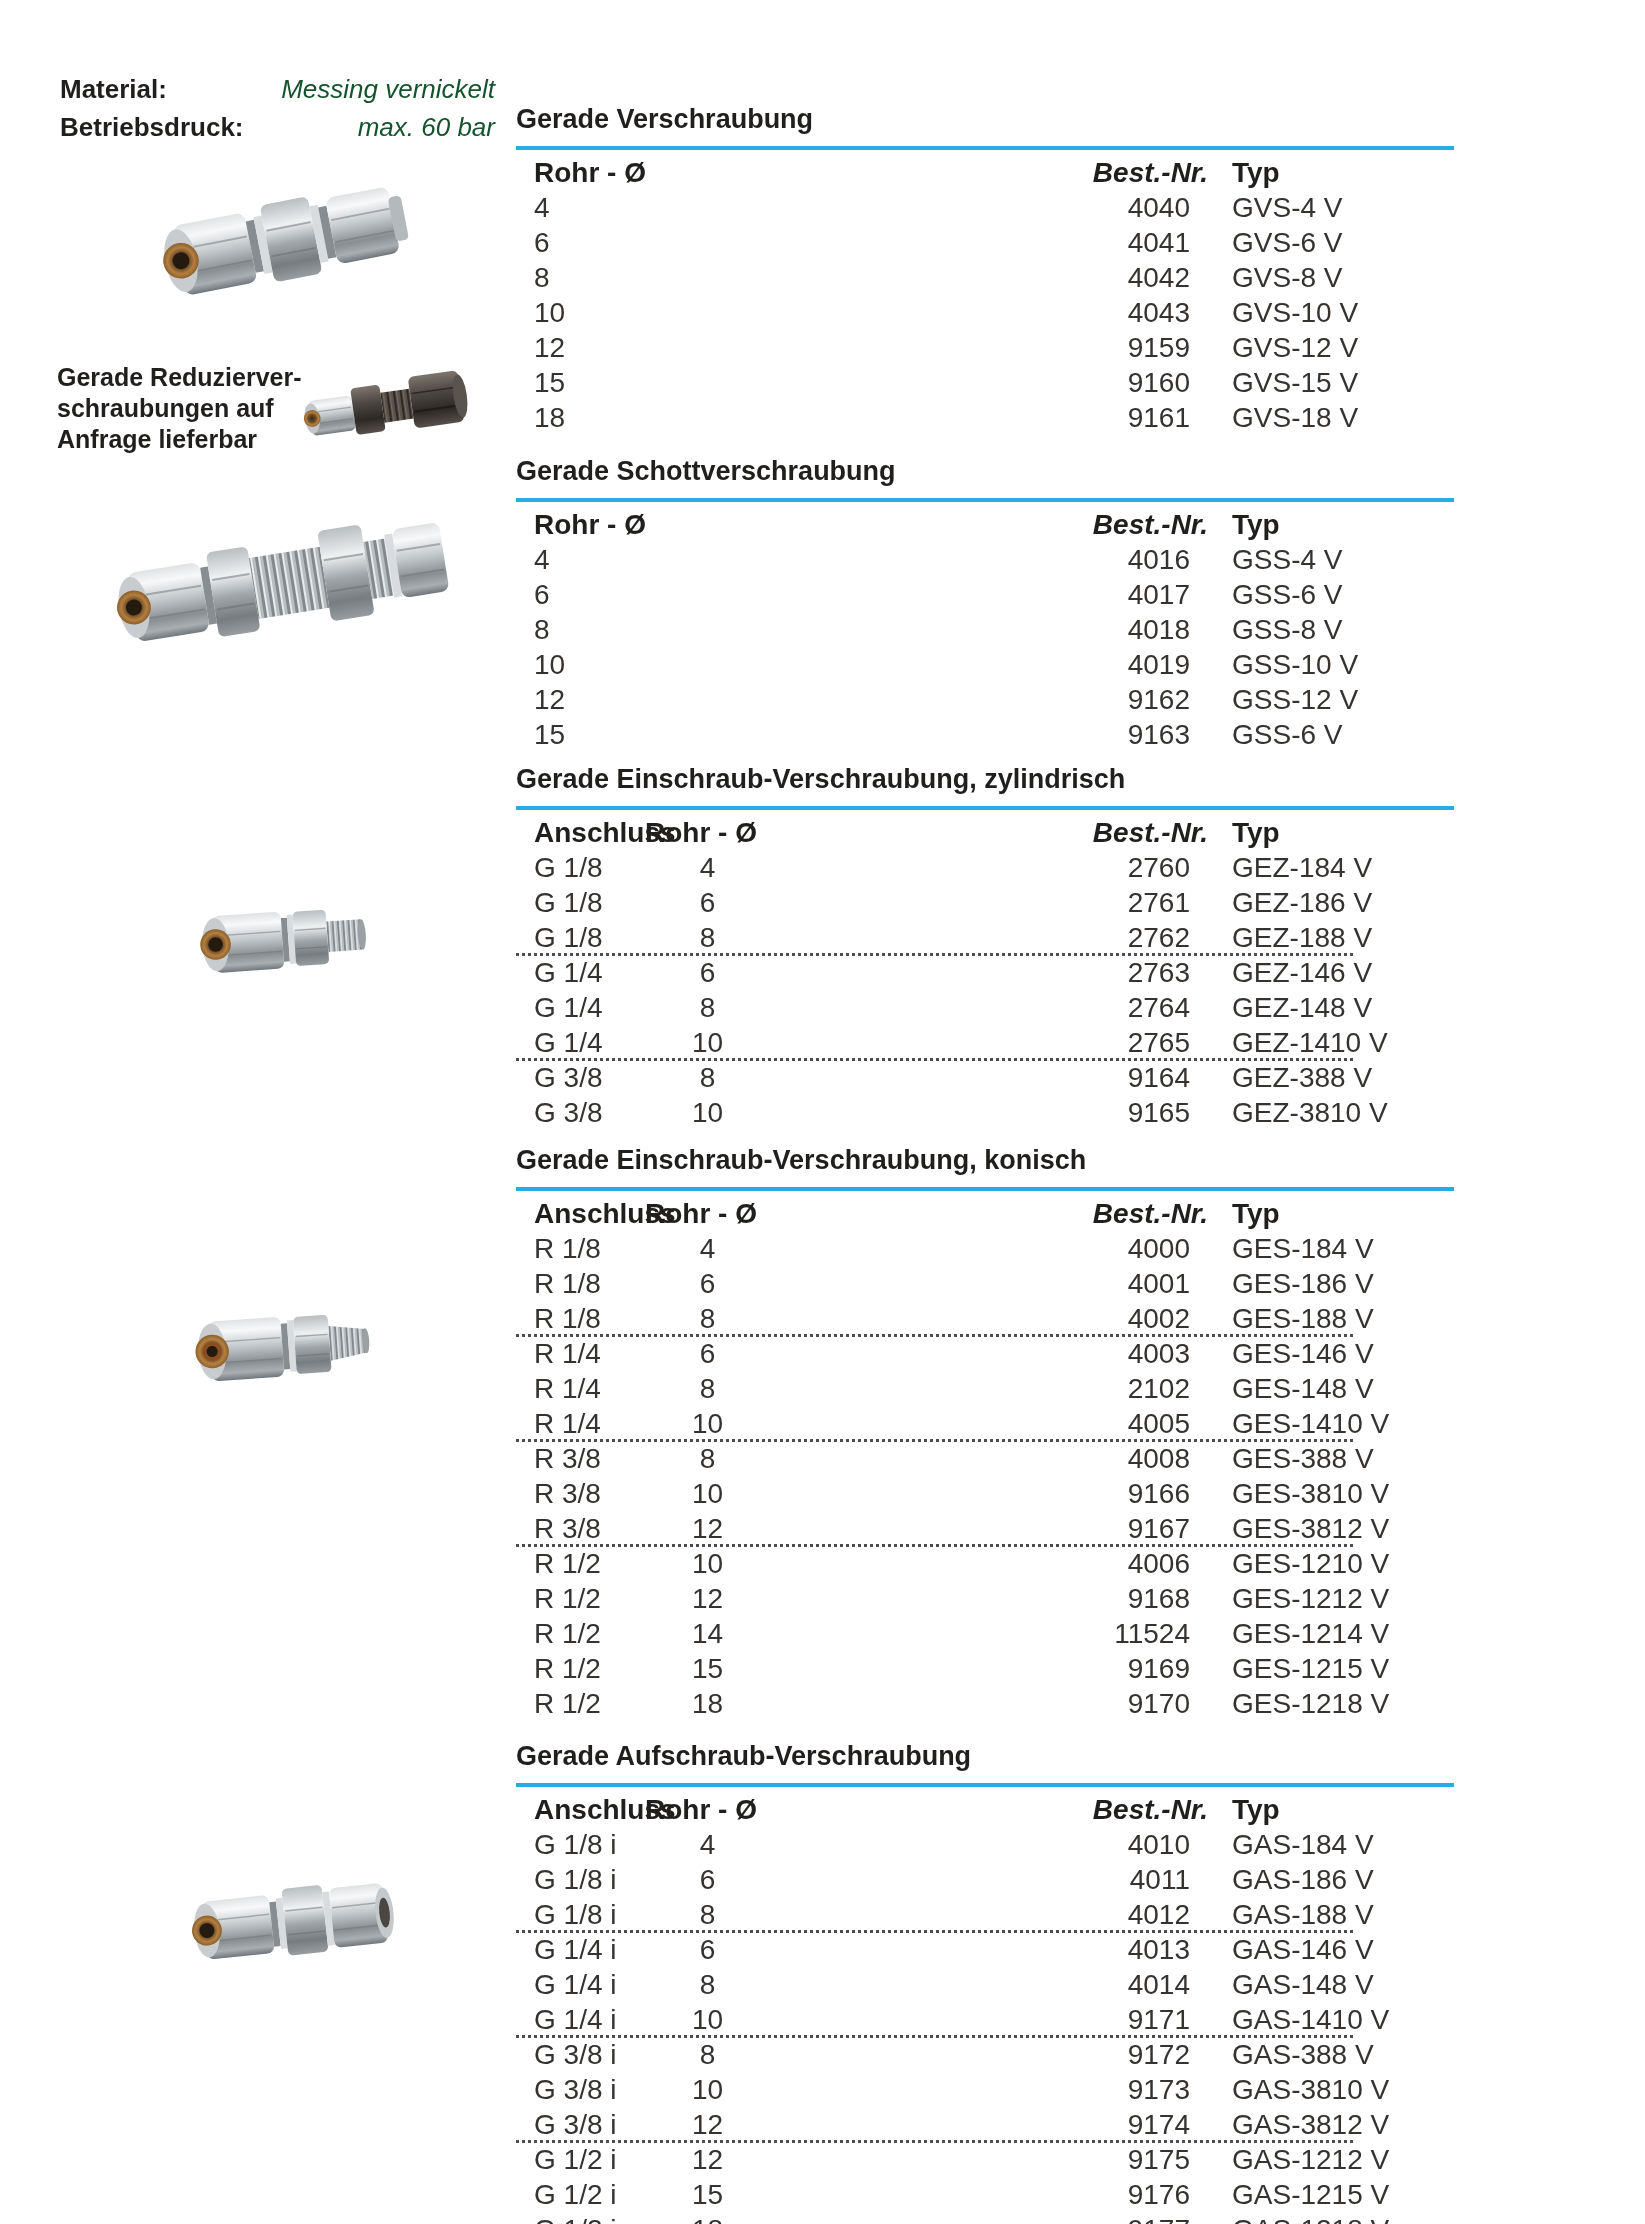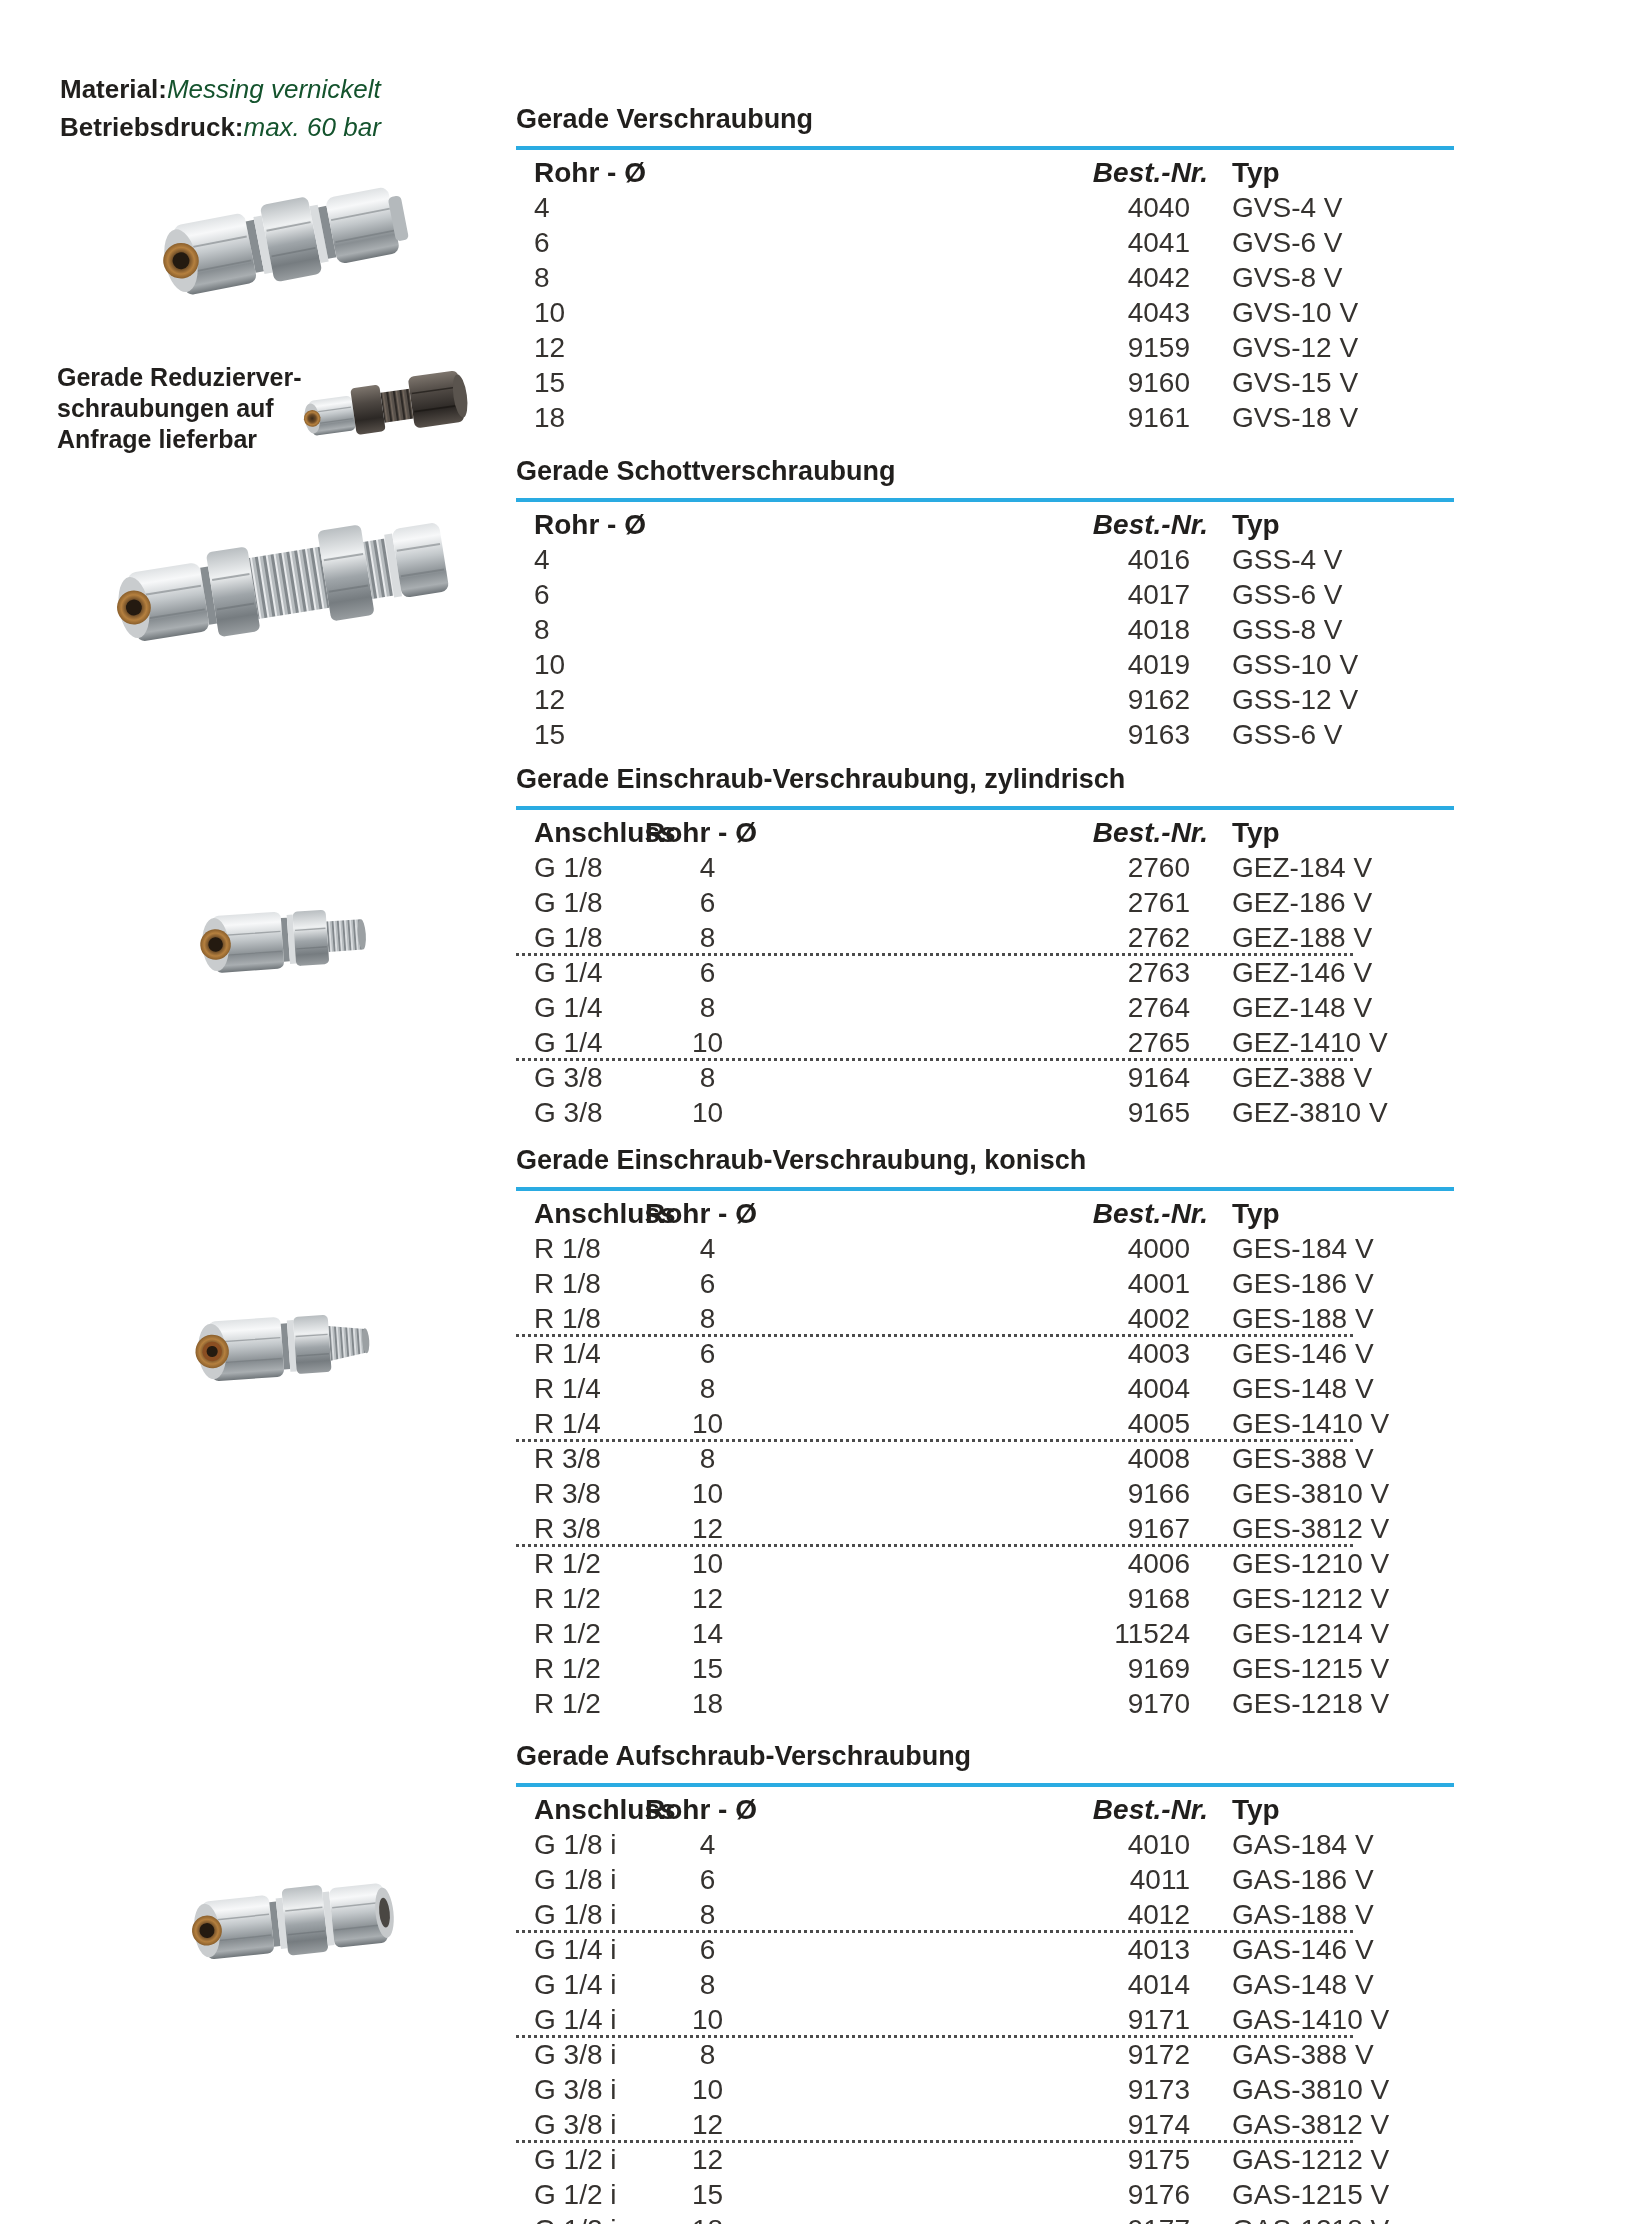--- a/index.html
+++ b/index.html
@@ -2,21 +2,21 @@
 <html><head>
 <meta charset="utf-8">
 <style>
   html,body { margin:0; padding:0; background:#ffffff; }
   .page {
     position:relative; width:1646px; height:2225px; background:#ffffff;
     font-family:"Liberation Sans", sans-serif; color:#35322f; overflow:hidden;
   }
   
   .info { position:absolute; left:60px; top:70px; width:435px; }
-  .info-row { display:flex; height:38px; line-height:38px; font-size:26px; }
+  .info-row { display:flex; justify-content:space-between; height:38px; line-height:38px; font-size:26px; }
   .info-row .lbl { font-weight:bold; color:#211f1d; }
   .info-row .val { color:#14532d;font-style:italic; }
   .note { position:absolute; left:57px; top:362px; font-size:25px; font-weight:bold; line-height:31px; color:#211f1d; }
   
   .photo { position:absolute; }
   .photo svg { width:100%; height:100%; display:block; }
   
   .sec { position:absolute; left:516px; width:938px; }
   .sec-title { height:34px; line-height:34px; font-size:27px; font-weight:bold; color:#211f1d;margin-top:48px; }
   .rule { height:4px; margin-top:10px; background:#2aabe2; }
@@ -442,21 +442,21 @@
         <div class="row sep">
           <span class="c a">R 1/4</span>
           <span class="c r">6</span>
           <span class="c b">4003</span>
           <span class="c g"></span>
           <span class="c t">GES-146 V</span>
         </div>
         <div class="row">
           <span class="c a">R 1/4</span>
           <span class="c r">8</span>
-          <span class="c b">4004</span>
+          <span class="c b">2102</span>
           <span class="c g"></span>
           <span class="c t">GES-148 V</span>
         </div>
         <div class="row">
           <span class="c a">R 1/4</span>
           <span class="c r">10</span>
           <span class="c b">4005</span>
           <span class="c g"></span>
           <span class="c t">GES-1410 V</span>
         </div>

